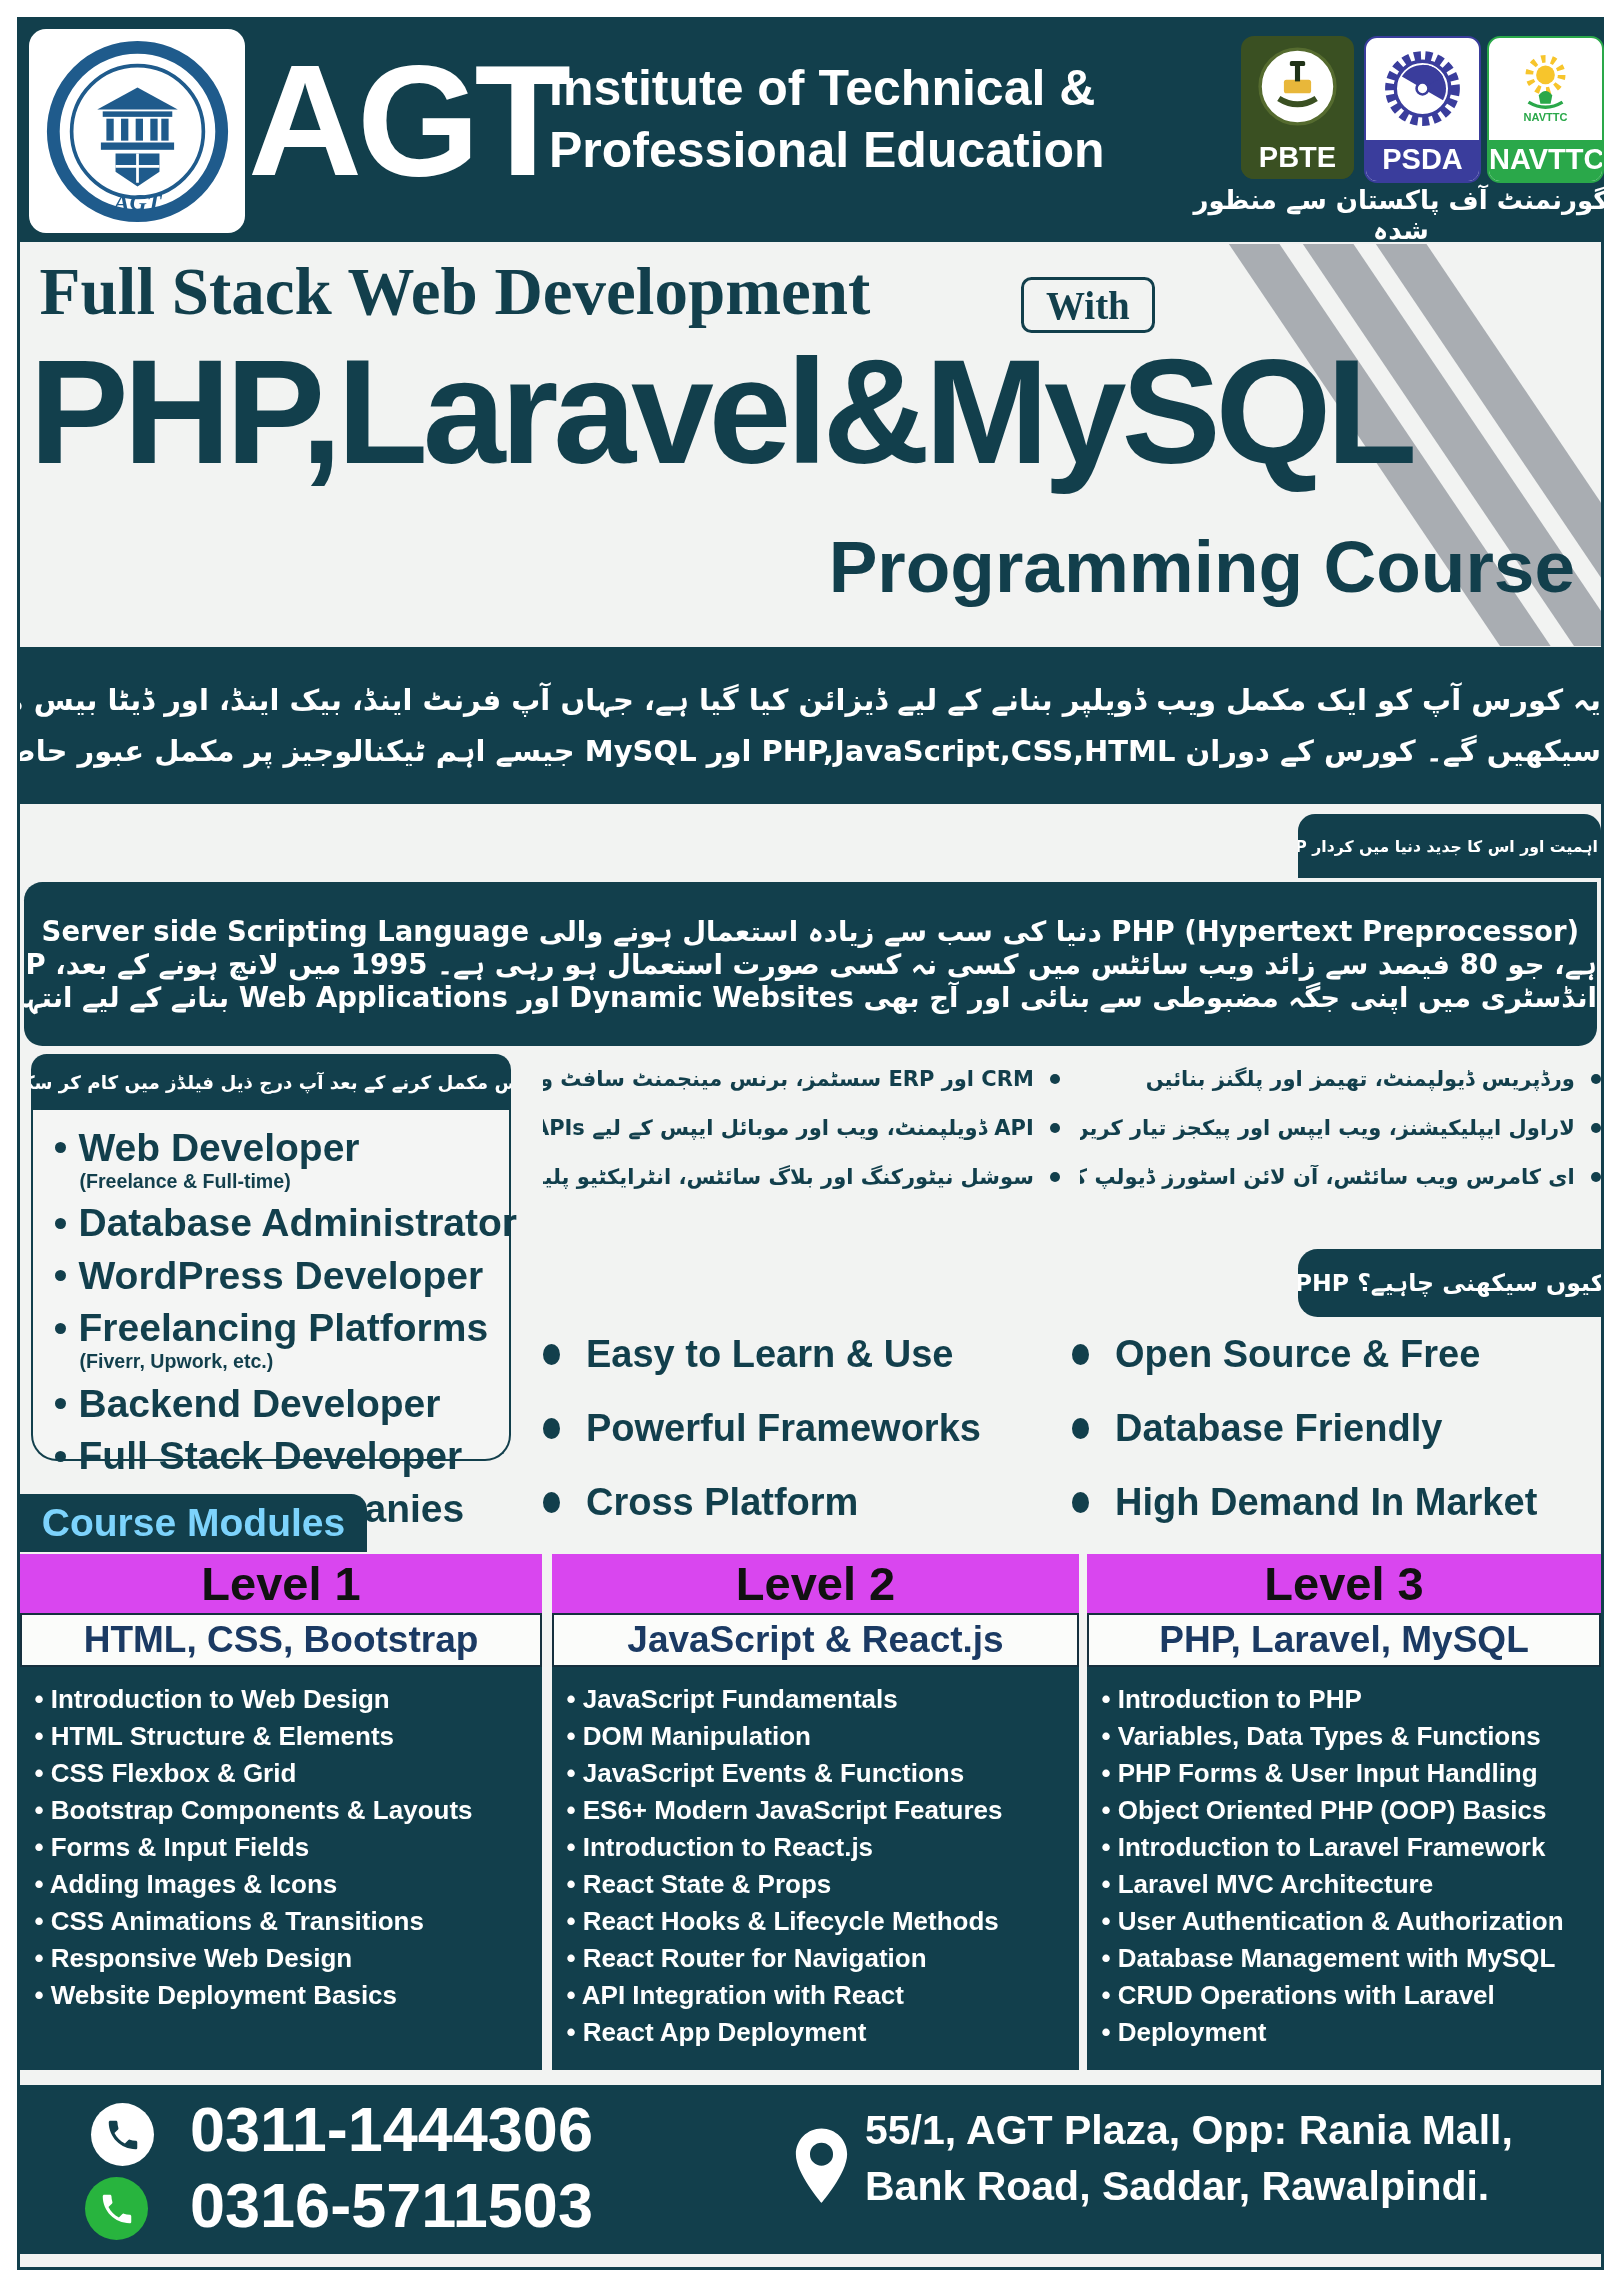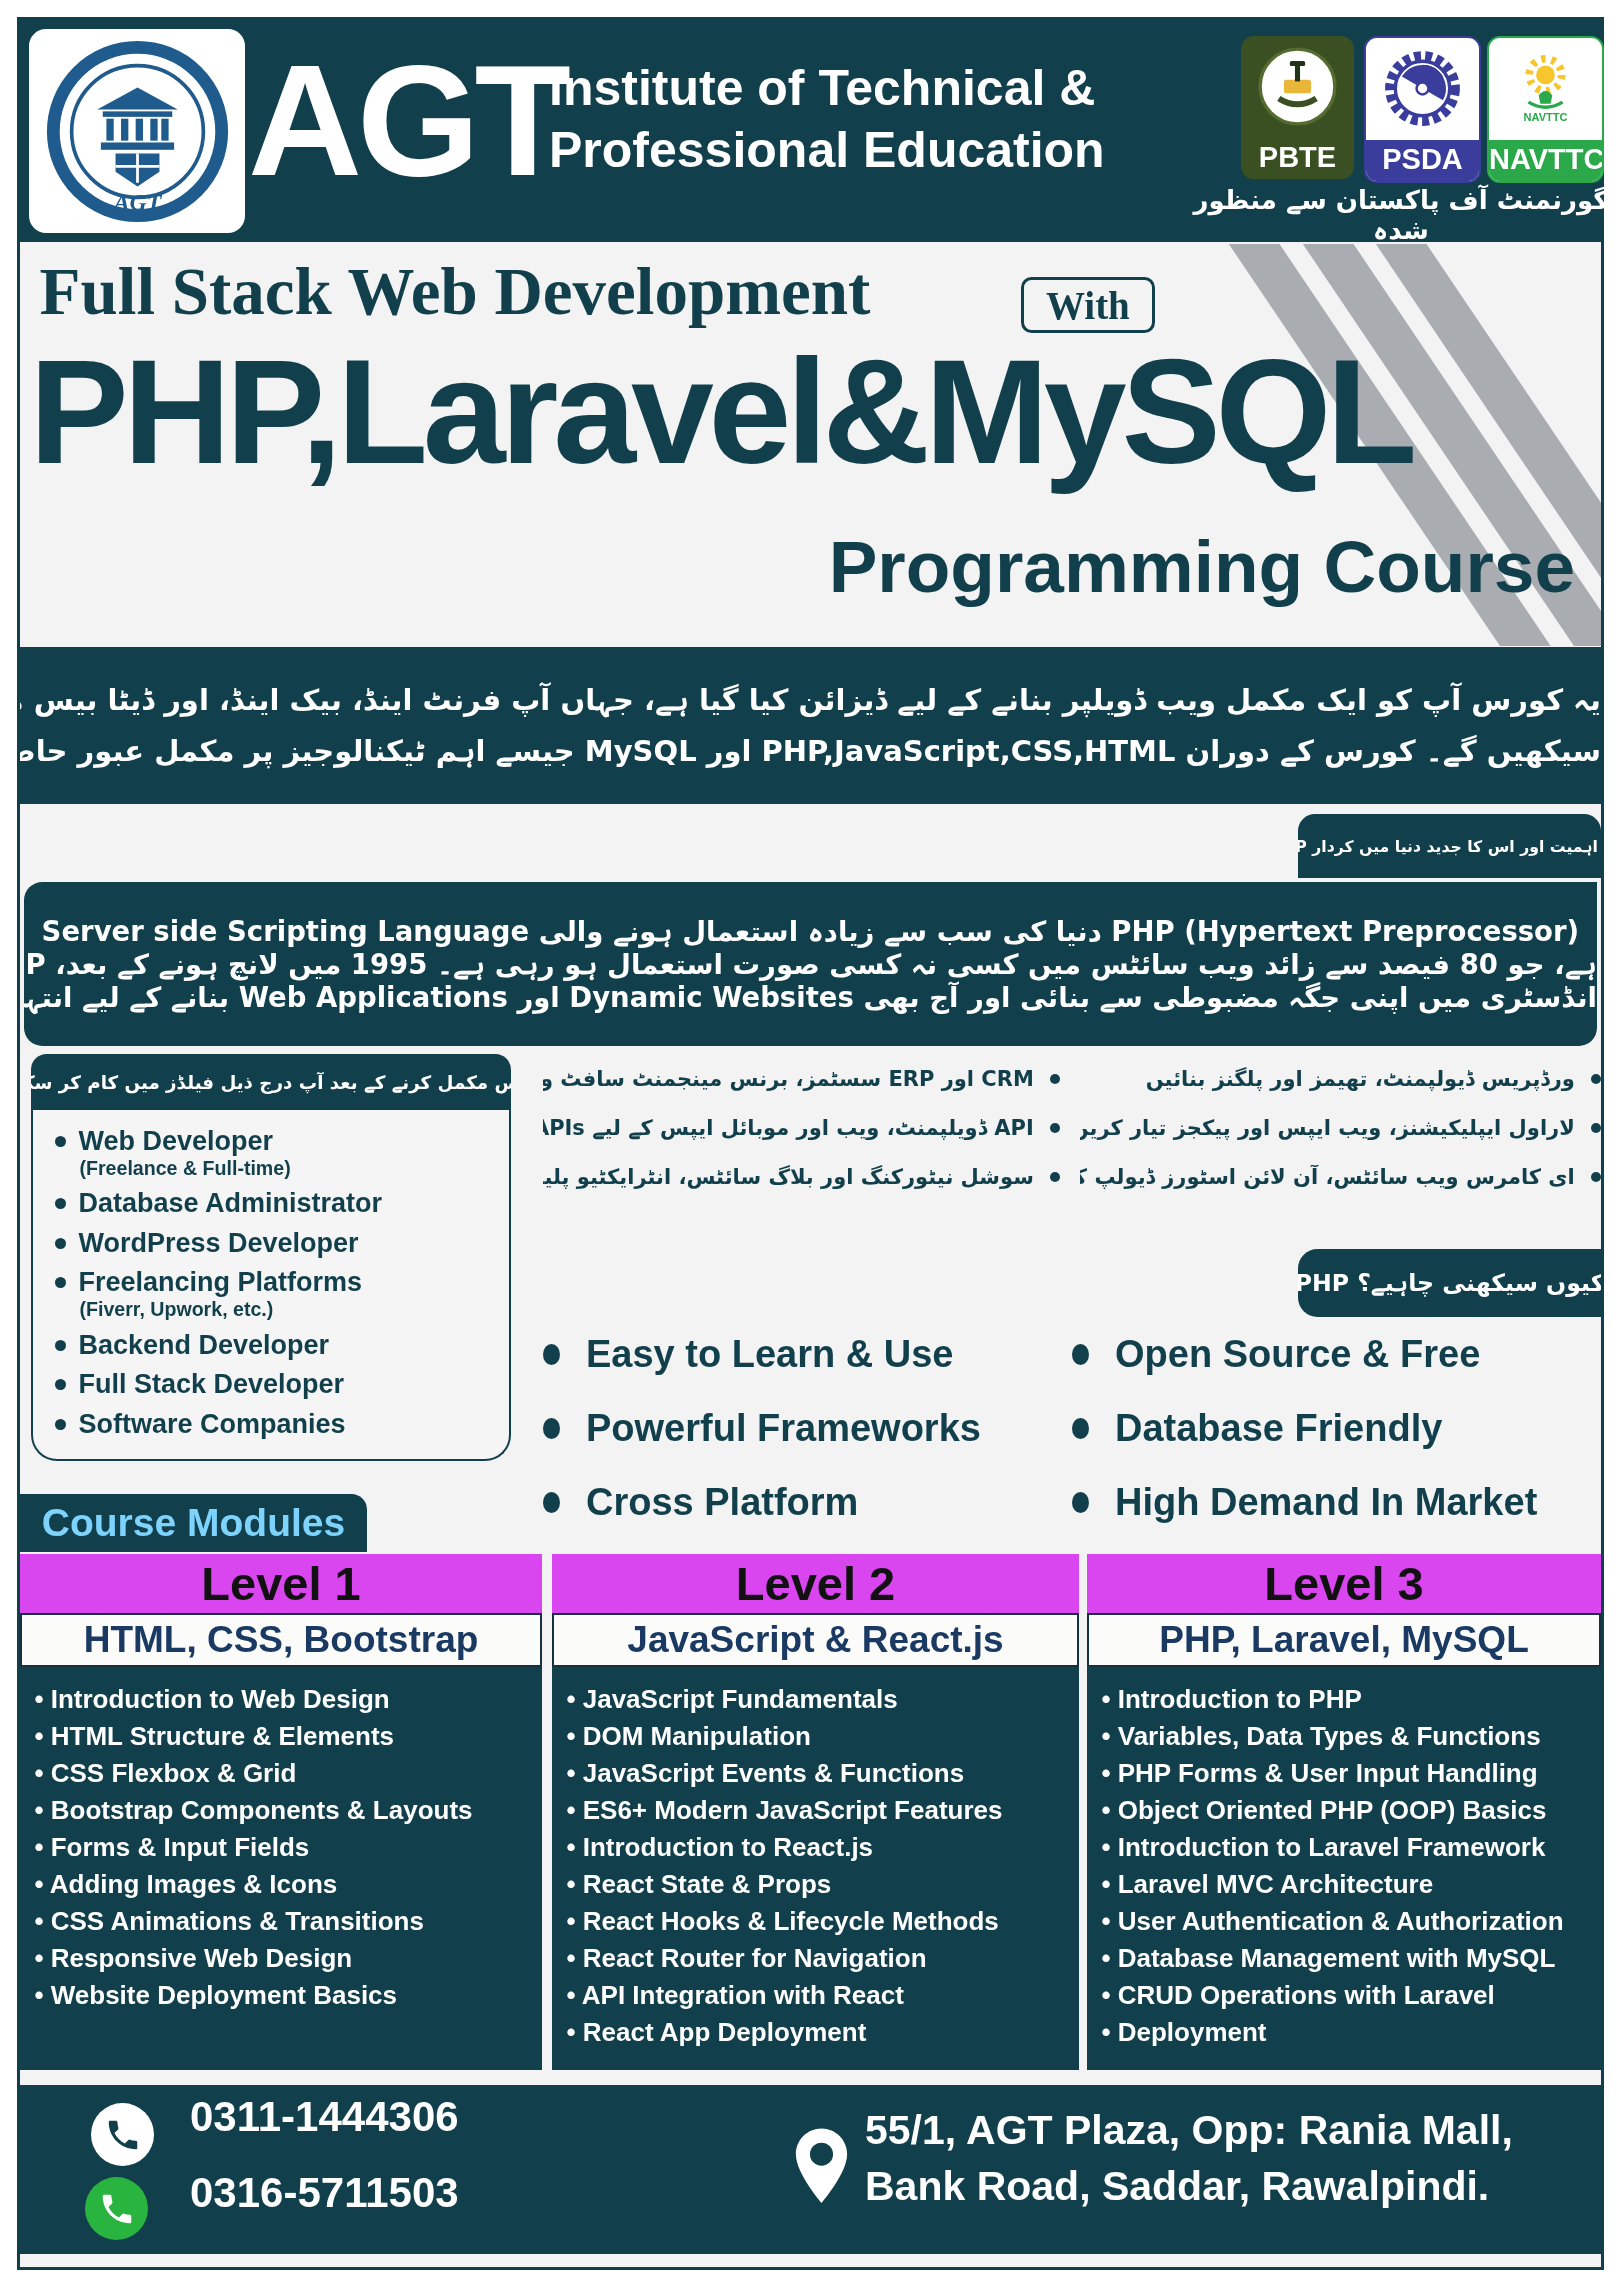--- a/index.html
+++ b/index.html
@@ -56,21 +56,21 @@
   .php-box div{direction:rtl;text-align:center;color:#ffffff;font-size:27.5px;font-weight:700;white-space:nowrap;}
 
   
   .careers-head{position:absolute;left:10.5px;top:1034px;width:480px;height:56px;background:#123f4c;border-radius:15.7px 15.7px 0 0;
                 color:#ffffff;display:flex;align-items:center;justify-content:center;font-size:18.3px;font-weight:700;
                 direction:rtl;white-space:nowrap;overflow:hidden;}
   .careers-box{position:absolute;left:10.5px;top:1090px;width:480px;height:351px;background:#f4f5f4;
                border:2px solid #123f4c;border-top:none;border-radius:0 0 26px 26px;box-sizing:border-box;
                padding:15.7px 0 0 22px;}
   .career-item{margin-bottom:8.5px;color:#123f4c;}
-  .career-item .main{display:flex;align-items:center;gap:13px;font-size:27px;font-weight:700;white-space:nowrap;}
+  .career-item .main{display:flex;align-items:center;gap:13px;font-size:39px;font-weight:700;white-space:nowrap;}
   .career-item .dot{width:11px;height:11px;border-radius:50%;background:#123f4c;flex:0 0 auto;}
   .career-item .note{display:block;margin-left:25px;font-size:19.6px;font-weight:700;}
 
   
   .ucol{position:absolute;display:flex;flex-direction:column;gap:25px;}
   #ucol-middle{left:523px;top:1047px;width:517px;}
   #ucol-right{left:1060px;top:1047px;width:521px;}
   .ub-row{display:flex;direction:rtl;align-items:center;gap:15.7px;color:#123f4c;}
   .ub-dot{width:10.5px;height:10.5px;border-radius:50%;background:#123f4c;flex:0 0 auto;}
   .ub-text{font-size:21px;font-weight:700;white-space:nowrap;overflow:hidden;}
@@ -98,21 +98,21 @@
   .level-list{height:403px;background:#123f4c;margin-top:0;box-sizing:border-box;padding:14.4px 11.8px 0 14.4px;}
   .level-list ul{list-style:none;margin:0;padding:0;}
   .level-list li{color:#ffffff;font-size:26px;font-weight:700;line-height:37px;white-space:nowrap;overflow:hidden;}
   .level-list li::before{content:"• ";}
 
   
   .footer{position:absolute;left:0;top:2065px;width:1581px;height:169px;background:#123f4c;}
   .circle-icon{position:absolute;width:63px;height:63px;border-radius:50%;display:flex;align-items:center;justify-content:center;}
   #phone-circle{left:71px;top:18.3px;background:#ffffff;}
   #wa-circle{left:65px;top:92px;background:#28b43e;}
-  .foot-num{position:absolute;left:170px;color:#ffffff;font-size:42px;font-weight:800;white-space:nowrap;}
+  .foot-num{position:absolute;left:170px;color:#ffffff;font-size:63px;font-weight:800;white-space:nowrap;}
   #phone-num{top:7.9px;} #wa-num{top:84px;}
   .pin{position:absolute;left:770px;top:41px;}
   .address{position:absolute;left:845px;top:17px;color:#ffffff;font-size:41px;font-weight:700;line-height:56px;white-space:nowrap;}
 </style>
 </head>
 <body>
 
 <div class="page">
   <div class="frame">
 

